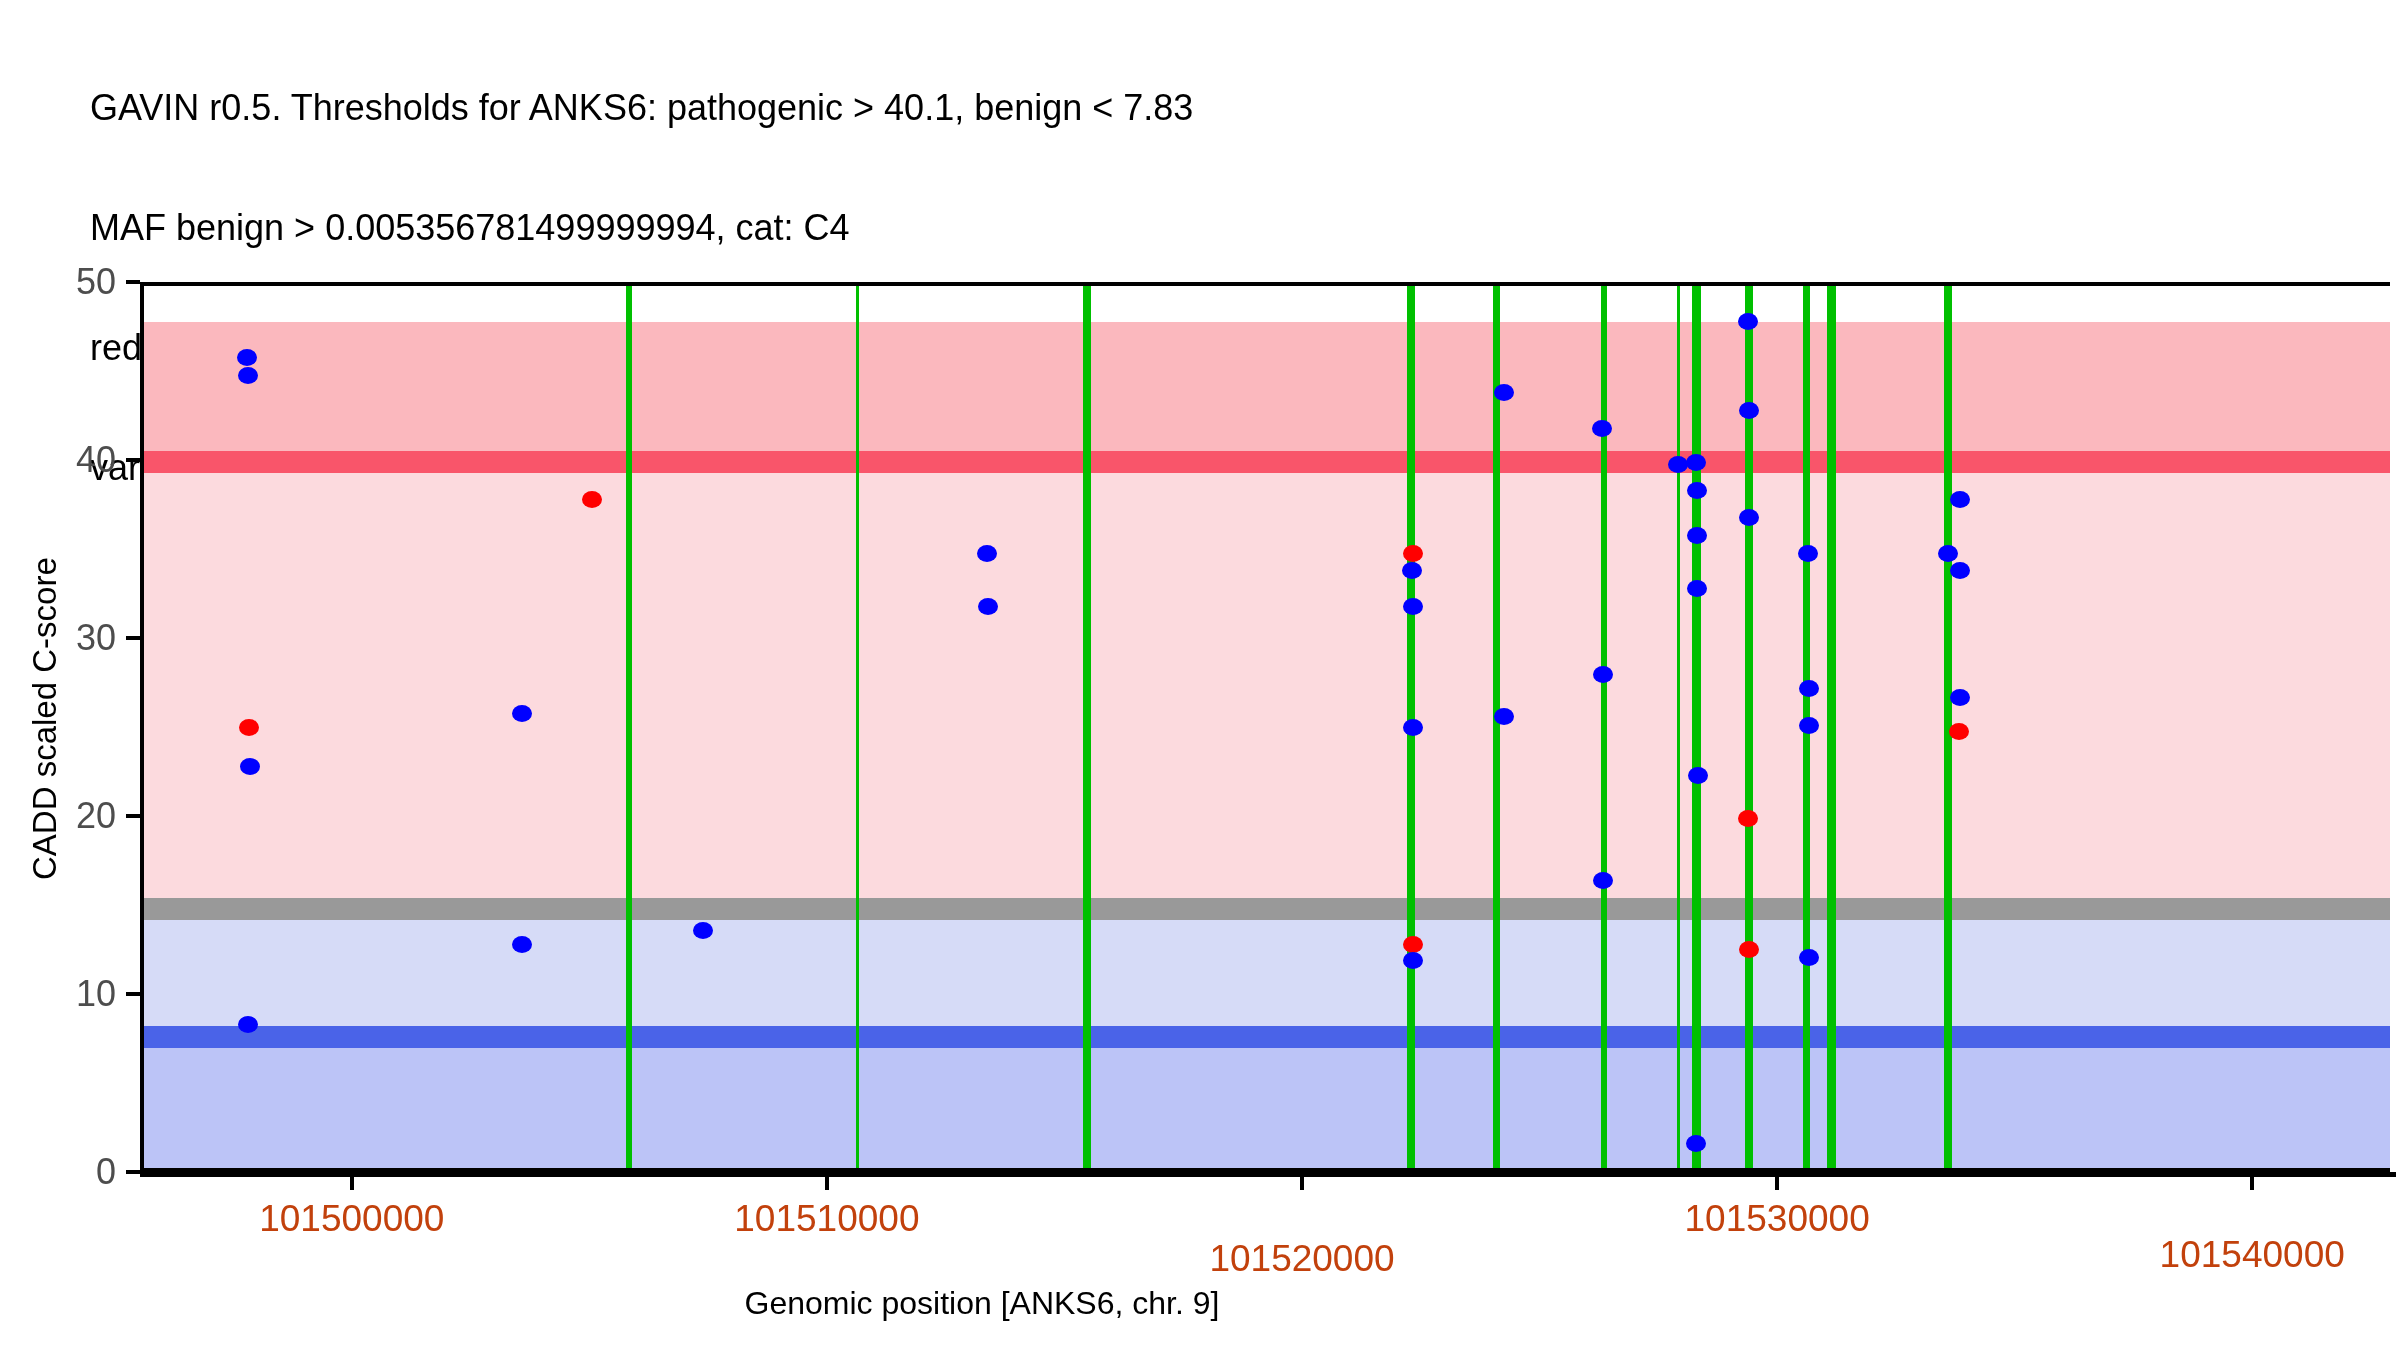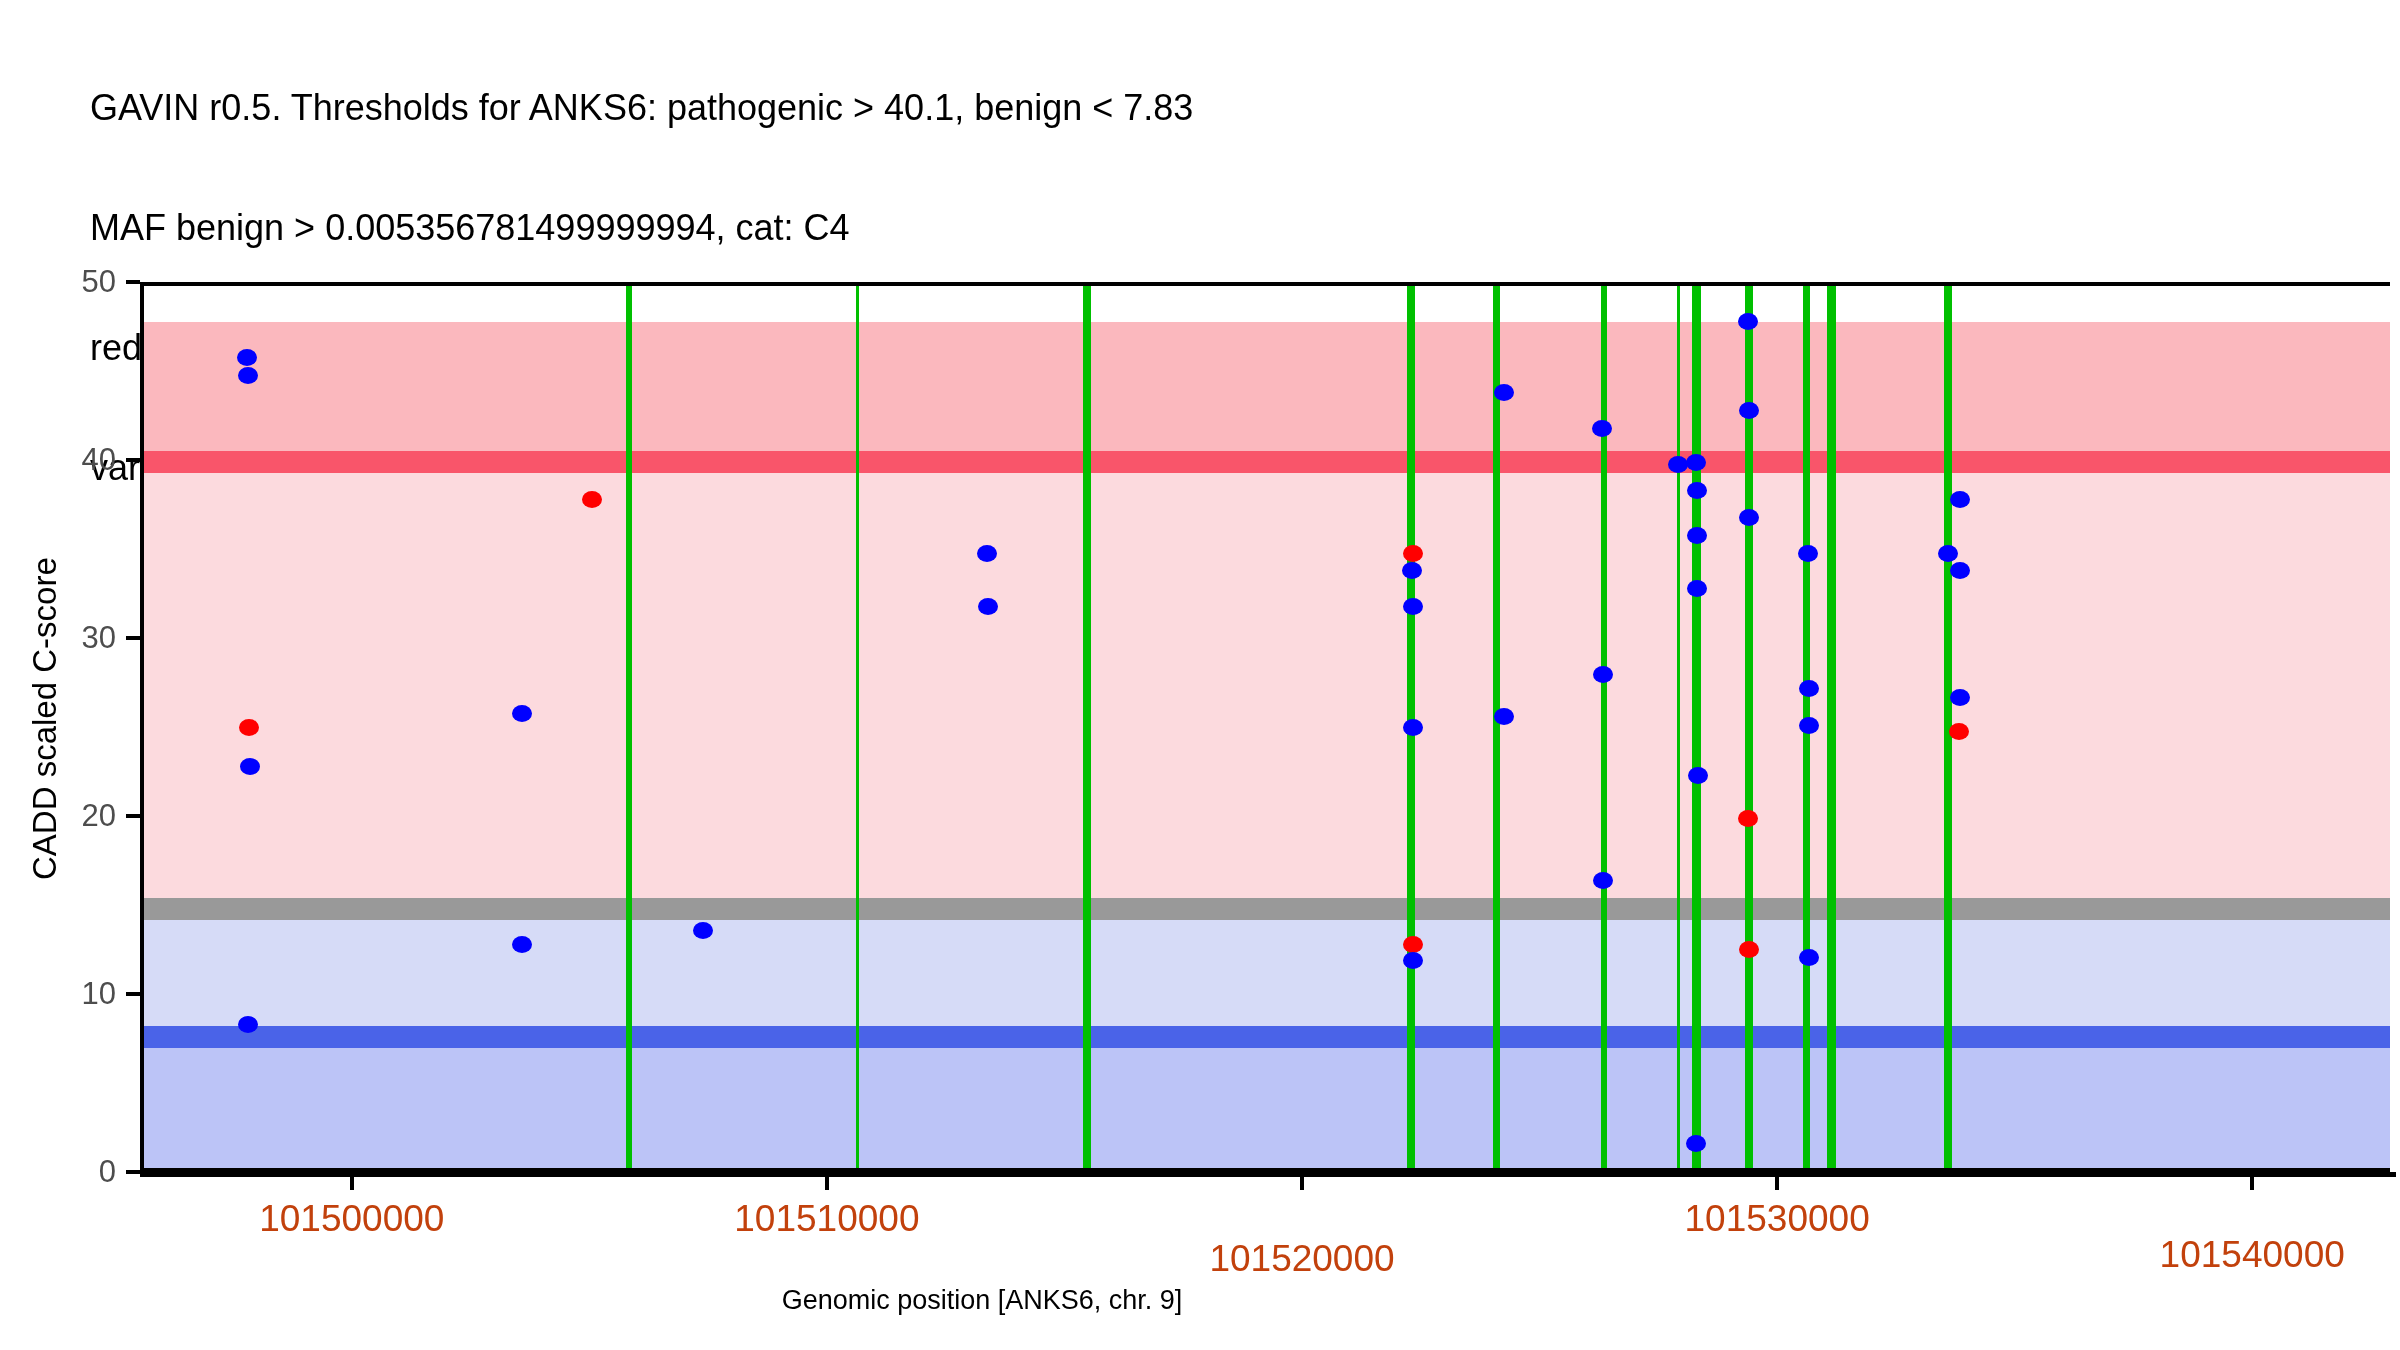--- a/index.html
+++ b/index.html
@@ -42,21 +42,21 @@
     left: 26px;
     top: 880px;
     white-space: nowrap;
   }
   #x-axis-label {
     position: absolute;
     left: 0;
     top: 1285px;
     width: 1964px;
     text-align: center;
-    font-size: 27px;
+    font-size: 32px;
     color: #000000;
   }
 
   
   #panel {
     position: absolute;
     left: 140px;
     top: 282px;
     width: 2250px;
     height: 890px;
@@ -95,21 +95,21 @@
   .ytick-mark {
     position: absolute;
     right: 0;
     width: 14px;
     height: 4px;
     background: #000000;
   }
   .ytick-label {
     position: absolute;
     right: 24px;
-    font-size: 31px;
+    font-size: 36px;
     color: #4d4d4d;
     text-align: right;
     transform: translateY(-50%);
     white-space: nowrap;
   }
   #x-ticks { position: absolute; left: 0; top: 0; width: 2400px; height: 1350px; }
   .xtick-mark {
     position: absolute;
     top: 1176px;
     width: 4px;

